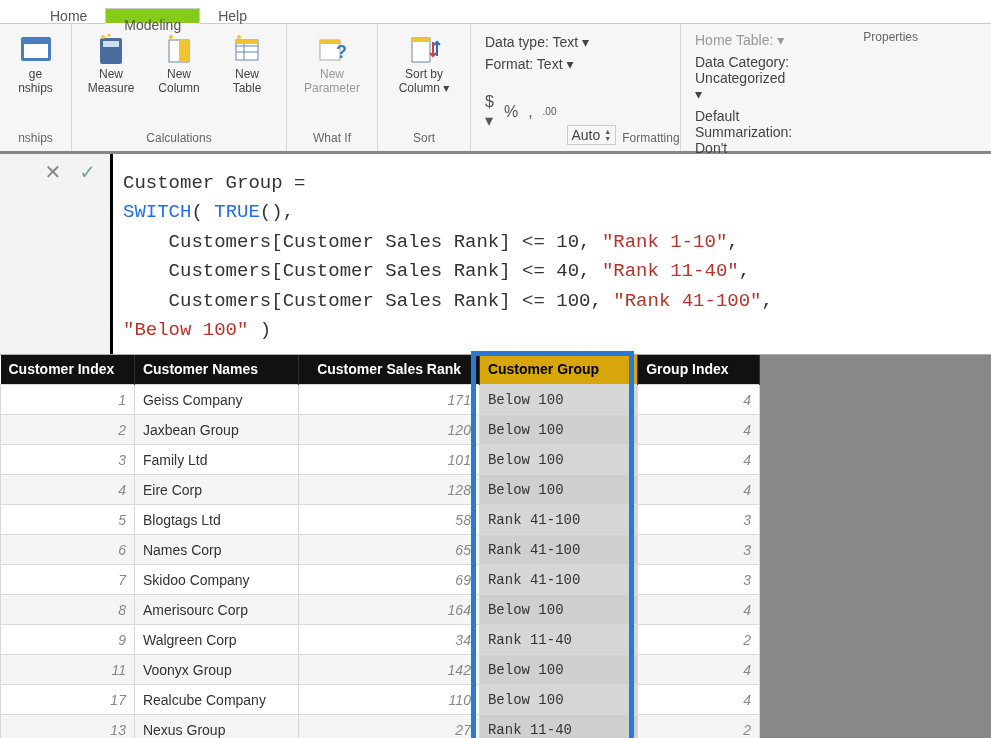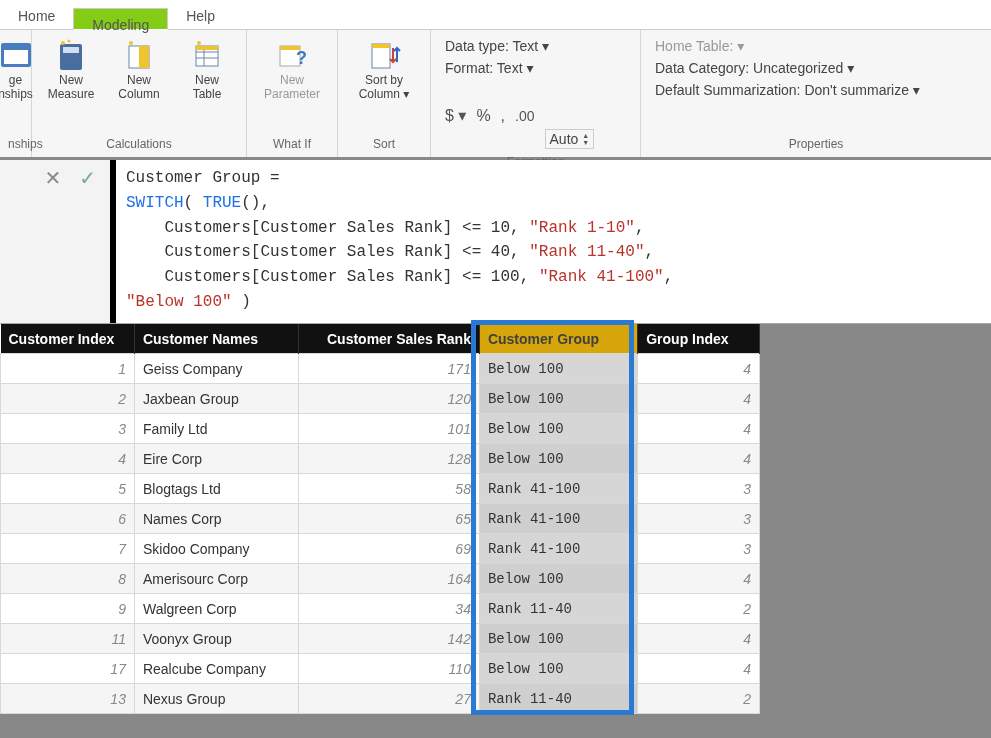--- a/index.html
+++ b/index.html
@@ -10,22 +10,23 @@
     color: #333;
     width: 991px;
     height: 738px;
     overflow: hidden;
   }
 
   
   .tabs {
     display: flex;
     background: #fff;
-    height: 30px;
+    height: 24px;
     border-bottom: 1px solid #ccc;
+    padding-left: 32px;
   }
   .tab {
     padding: 8px 18px 6px;
     color: #555;
     cursor: pointer;
   }
   .tab.active {
     border: 1px solid #ccc;
     border-bottom: 1px solid #fff;
     background: #84cc16;
@@ -115,24 +116,24 @@
     align-items: flex-start;
     justify-content: flex-end;
     gap: 18px;
     padding: 6px 14px 0 0;
     color: #888;
     font-size: 20px;
   }
   .fb-code {
     flex: 1;
     background: #fff;
-    border-left: 6px solid #000000;
-    padding: 6px 10px 8px;
+    border-left: 3px solid #000000;
+    padding: 15px 10px 8px;
     font-family: Consolas, "Courier New", monospace;
-    font-size: 16px;
+    font-size: 19px;
     line-height: 1.55;
     white-space: pre;
     color: #333;
     position: relative;
   }
   .kw { color: #1f6fea; }
   .str { color: #b8342a; }
 
   
   .tablewrap {
@@ -149,21 +150,21 @@
     background: #111;
     color: #fff;
     font-weight: 600;
     text-align: left;
     padding: 6px 8px;
     border-right: 1px solid #333;
     height: 30px;
   }
   thead th.sel {
     background: #d6a60a;
-    color: #404040;
+    color: #000000;
   }
   tbody td {
     border: 1px solid #d8d8d8;
     padding: 5px 8px;
     height: 30px;
   }
   tbody tr:nth-child(even) td { background: #f5f5f5; }
   td.num { text-align: right; color: #888; font-style: italic; }
   td.selcol { background: #d6d6d6 !important; font-family: Liberation Mono, monospace; }
   tbody tr:nth-child(even) td.selcol { background: #cfcfcf !important; }
@@ -185,21 +186,21 @@
 <body>
 
 <div class="tabs">
   <div class="tab">Home</div>
   <div class="tab active">Modeling</div>
   <div class="tab">Help</div>
 </div>
 
 <div class="ribbon">
 
-  <div class="group" style="width:32px">
+  <div class="group" style="width:72px">
     <div class="group-items">
       <div class="rbtn" style="width:46px">
         <svg viewBox="0 0 36 36">
             <rect x="3" y="5" width="30" height="24" rx="2" fill="#4a7cc2"></rect>
             <rect x="6" y="8" width="24" height="18" fill="#fff"></rect>
             <rect x="6" y="8" width="24" height="4" fill="#4a7cc2"></rect>
           </svg>
         <span>ge</span>
         <span>nships</span>
       </div>
@@ -268,42 +269,42 @@
             <path d="M27 10 L27 24 M24 21 L27 24 L30 21" stroke="#c43" stroke-width="2" fill="none"></path>
             <path d="M31 24 L31 10 M28 13 L31 10 L34 13" stroke="#36c" stroke-width="2" fill="none"></path>
           </svg>
         <span style="white-space:pre">Sort by
 Column ▾</span>
       </div>
     </div>
     <div class="group-label">Sort</div>
   </div>
 
-  <div class="group" style="flex-direction:column;align-items:flex-start;width:210px">
+  <div class="group" style="flex-direction:row;align-items:flex-end;width:210px">
     <div class="props-col" style="flex:1;padding:4px 6px">
       <div class="row">Data type: Text ▾</div>
       <div class="row">Format: Text ▾</div>
       <div class="row" style="gap:10px">
         <span style="font-size:16px;color:#555">$ ▾</span>
         <span style="font-size:16px;color:#555">%</span>
         <span style="font-size:16px;color:#555">,</span>
-        <span style="font-size:14px;color:#555">.00</span>
+        <span style="font-size:10px;color:#555">.00</span>
         <span class="auto-box">
           <span>Auto</span>
           <span class="stepper">
               <span>▲</span>
               <span>▼</span>
             </span>
         </span>
       </div>
     </div>
     <div class="group-label">Formatting</div>
   </div>
 
-  <div class="group" style="flex:1;border-right:none;flex-direction:column;align-items:stretch">
+  <div class="group" style="flex:1;border-right:none;flex-direction:row;align-items:stretch">
     <div class="props-col" style="flex:1;padding:4px 6px">
       <div class="row" style="color:#999">Home Table:  ▾</div>
       <div class="row">Data Category: Uncategorized ▾</div>
       <div class="row">Default Summarization: Don't summarize ▾</div>
     </div>
     <div class="group-label">Properties</div>
   </div>
 
 </div>
 
@@ -327,21 +328,21 @@
       <col class="col-idx">
           <col class="col-names">
           <col class="col-rank">
           <col class="col-group">
           <col class="col-gidx">
     </colgroup>
     <thead>
       <tr>
         <th>Customer Index</th>
         <th>Customer Names</th>
-        <th style="text-align:right">Customer Sales Rank</th>
+        <th style="text-align:center">Customer Sales Rank</th>
         <th class="sel">Customer Group</th>
         <th>Group Index</th>
       </tr>
     </thead>
     <tbody id="tbody">
           <tr>
             <td class="num">1</td>
             <td>Geiss Company</td>
             <td class="num">171</td>
             <td class="selcol">Below 100</td>

